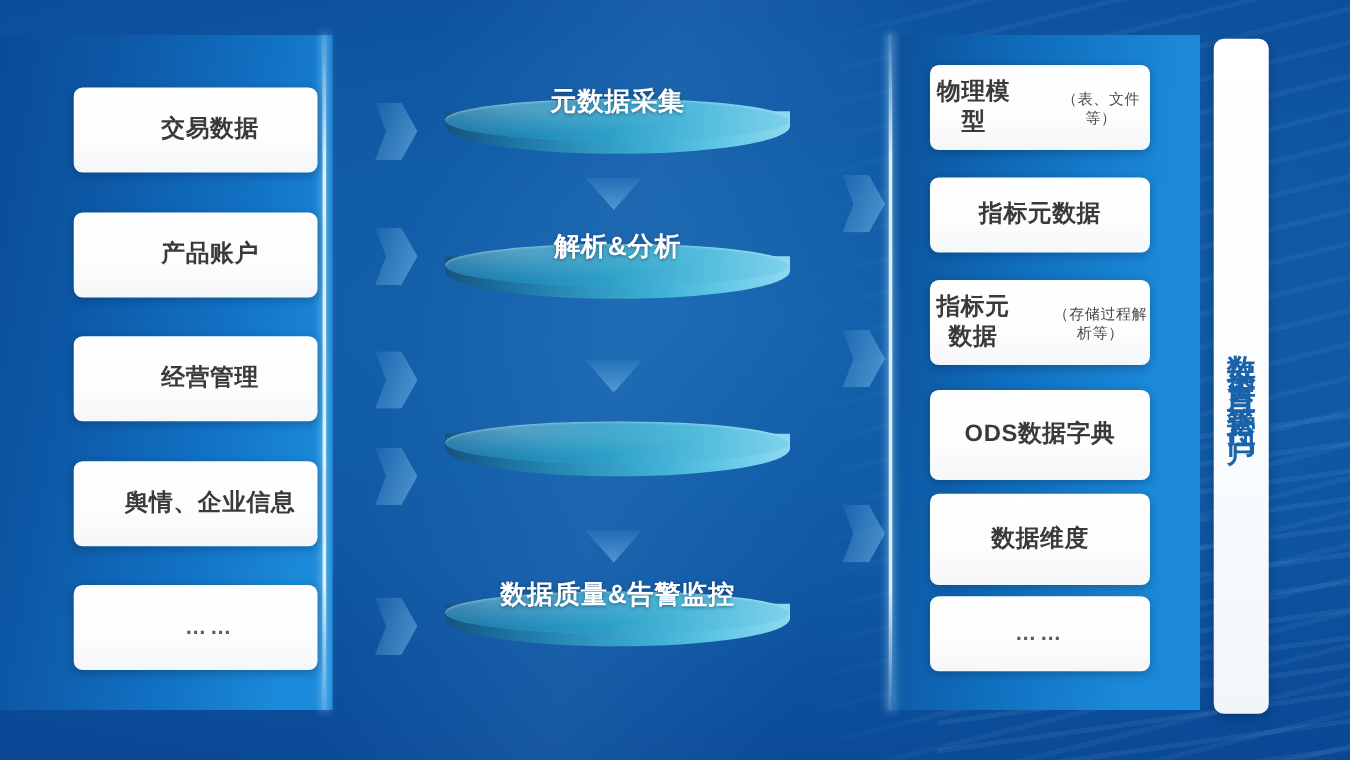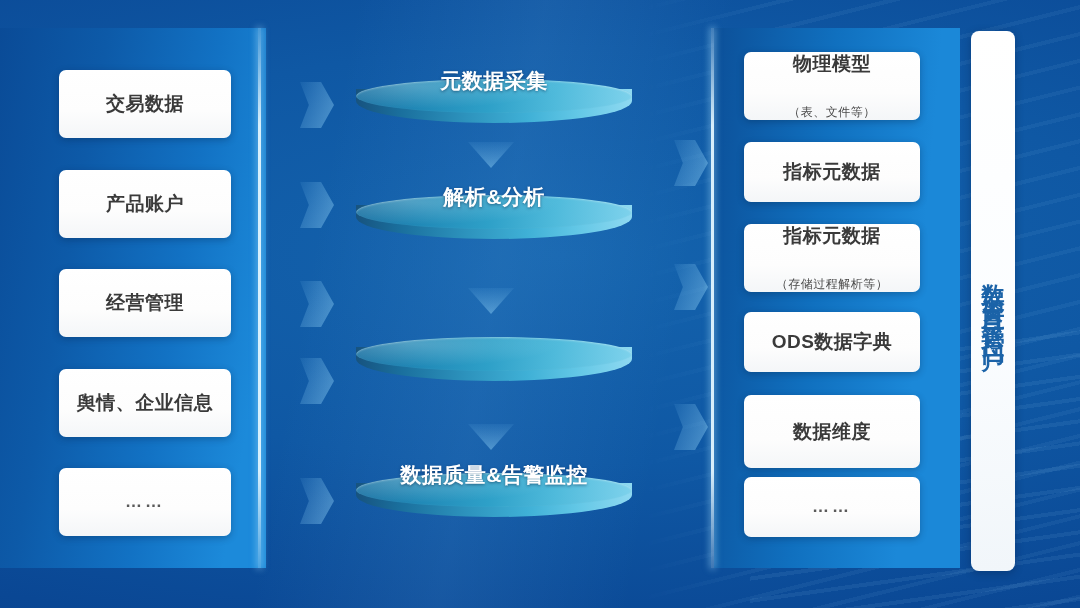--- a/index.html
+++ b/index.html
@@ -73,32 +73,32 @@
     background:linear-gradient(180deg, rgba(210,240,255,.25) 0%, rgba(226,246,255,.95) 18%, rgba(226,246,255,.95) 82%, rgba(210,240,255,.25) 100%);
     box-shadow:0 0 7px 1px rgba(170,225,255,.55);
   }
 
   
   .card{
     position:absolute;
     background:linear-gradient(180deg,#ffffff 0%,#fdfdfd 60%,#f4f6f8 100%);
     border-radius:7px;
     box-shadow:0 2px 7px rgba(2,26,58,.30);
-    display:flex;flex-direction:column;
+    display:flex;flex-direction:row;
     align-items:center;justify-content:center;
     color:#3b3b3b;
-    text-align:right;
+    text-align:center;
     line-height:1.25;
     gap:28px;
   }
   .card .t1{font-weight:bold;font-size:19px;letter-spacing:.5px;color:#3a3a3a;}
   .card .t2{font-size:12px;color:#4a4a4a;margin-top:2px;letter-spacing:.5px;}
   .card .dots{font-weight:bold;font-size:17px;letter-spacing:3px;color:#5a5a5a;}
 
-  .card.left-card{left:59px;width:172px;height:68px;}
+  .card.left-card{left:59px;width:172px;height:68px;padding-left:23px;}
   .card.right-card{left:744px;width:176px;}
 
   
   .cyl{position:absolute;left:356px;width:276px;height:62px;}
   .cyl .body{
     position:absolute;left:0;top:10px;width:276px;height:34px;
     background:linear-gradient(90deg,#17537f 0%,#1a6f9d 16%,#2d93bd 40%,#3fb0d6 62%,#62c7e6 80%,#8fd9f1 100%);
     border-radius:0 0 138px 138px / 0 0 22px 22px;
   }
   .cyl .top{
@@ -235,21 +235,21 @@
     <div class="t1">物理模型</div>
     <div class="t2">（表、文件等）</div>
   </div>
   <div class="card right-card" style="top:142px;height:60px">
     <div class="t1">指标元数据</div>
   </div>
   <div class="card right-card" style="top:224px;height:68px">
     <div class="t1">指标元数据</div>
     <div class="t2">（存储过程解析等）</div>
   </div>
-  <div class="card right-card" style="top:312px;height:60px">
+  <div class="card right-card" style="top:312px;height:72px">
     <div class="t1">ODS数据字典</div>
   </div>
   <div class="card right-card" style="top:395px;height:73px">
     <div class="t1">数据维度</div>
   </div>
   <div class="card right-card" style="top:477px;height:60px">
     <div class="dots">……</div>
   </div>
 
   <div class="portal">

